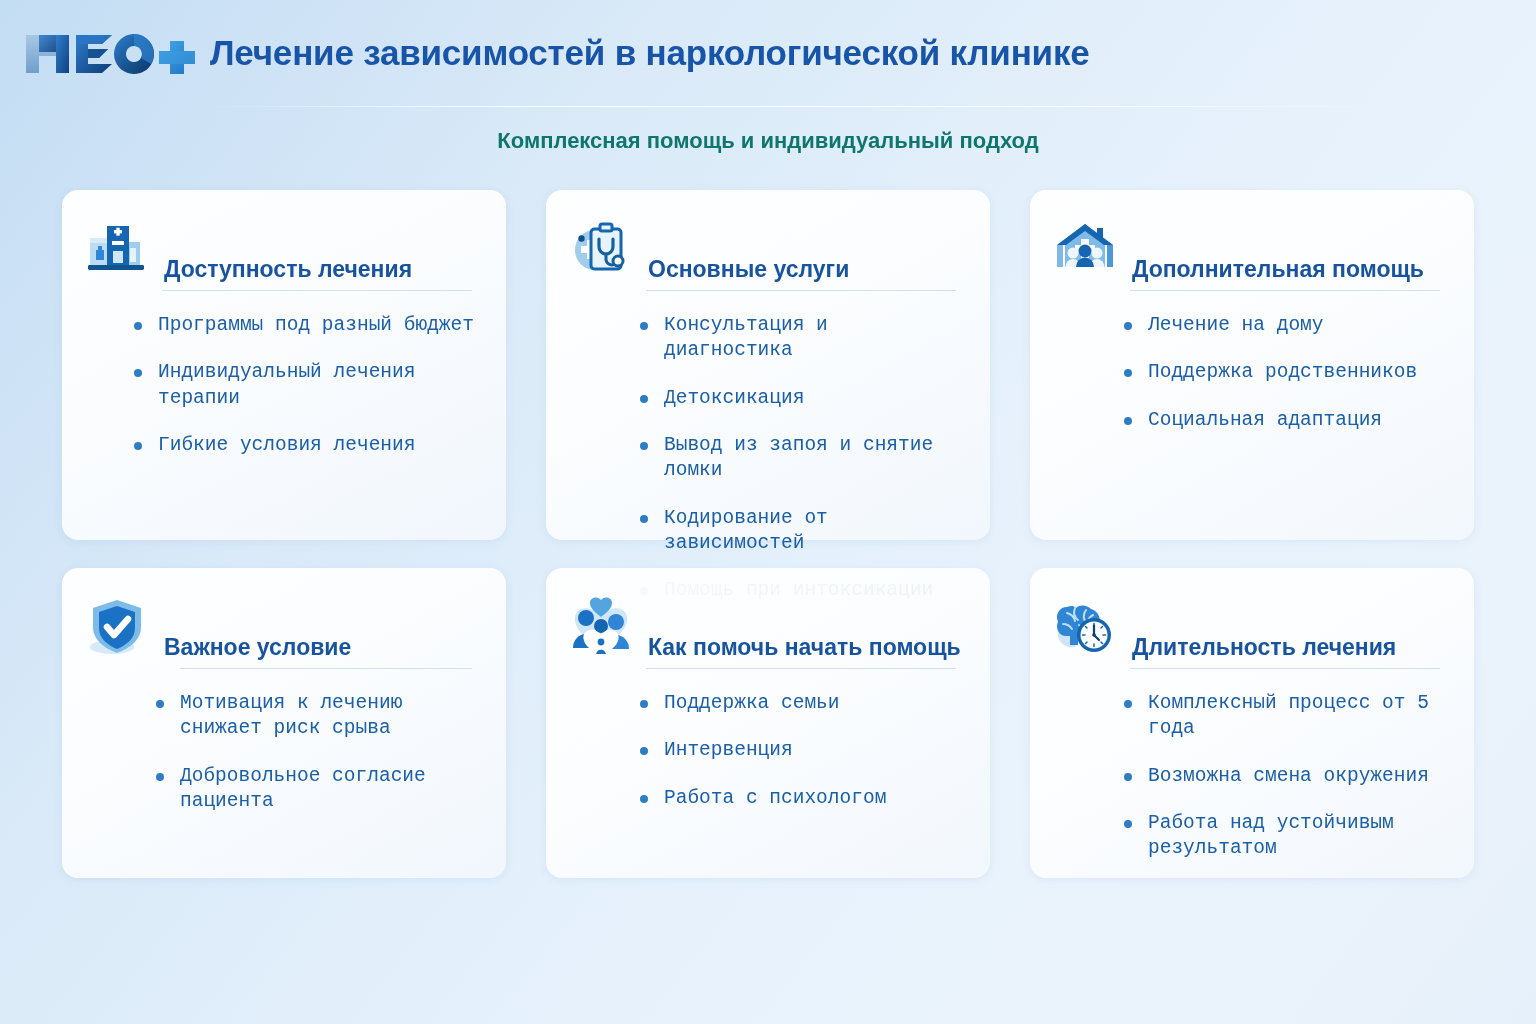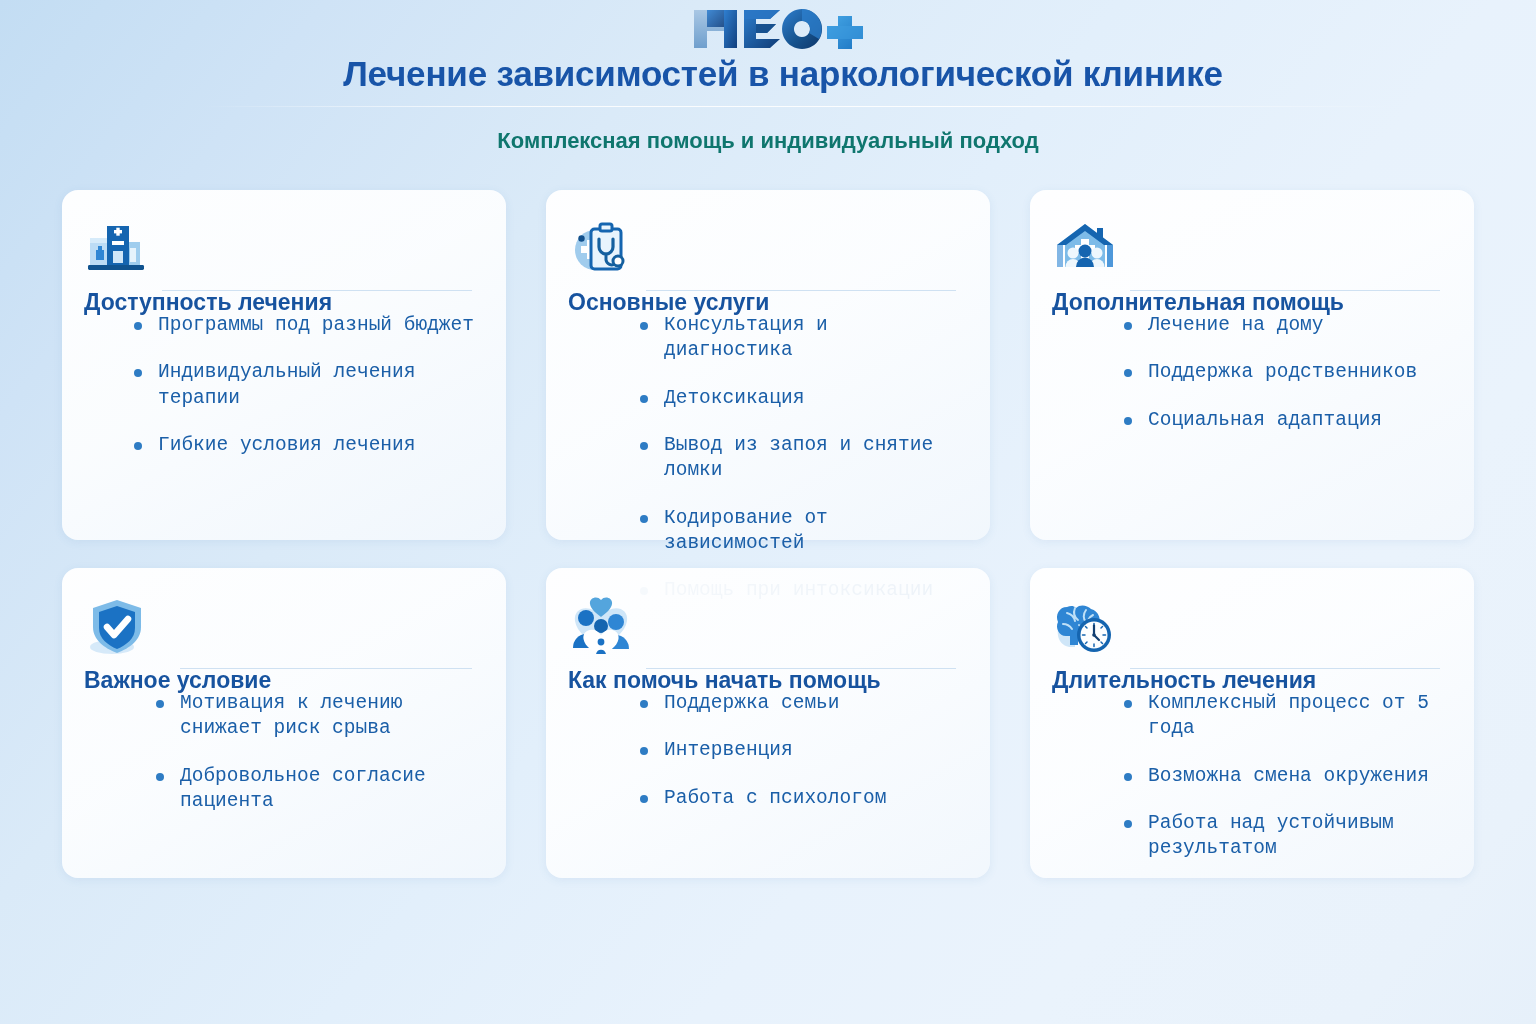--- a/index.html
+++ b/index.html
@@ -22,22 +22,21 @@
         #e9f2fb 92%,
         #e6f0fa 100%);
     position:relative;
   }
 
   
   .header {
     position:absolute;
     left:0; top:0; width:1536px; height:106px;
     display:flex; align-items:center;
-    padding-left:30px;
-    flex-direction:column;
+    padding-left:20px;
   }
 
   .logo {
     display:flex; align-items:center;
     height:56px;
     flex:0 0 auto;
     margin-right:14px;
   }
   .logo svg { display:block; }
 
@@ -81,24 +80,23 @@
   .card {
     background:linear-gradient(150deg, rgba(255,255,255,0.97) 0%, rgba(253,254,255,0.93) 45%, rgba(243,248,253,0.86) 100%);
     border-radius:16px;
     box-shadow:0 2px 10px rgba(70,120,180,0.09);
     padding:26px 28px 20px 22px;
     position:relative;
   }
 
   .card-head {
     display:flex;
-    align-items:flex-start;
-    gap:8px;
+    align-items:flex-end;
+    gap:14px;
     height:66px;
-    flex-direction:column;
   }
 
   .card-icon {
     flex:0 0 auto;
     width:66px; height:66px;
     display:flex; align-items:center; justify-content:center;
   }
   .card-icon svg { display:block; }
 
   .card-title {

